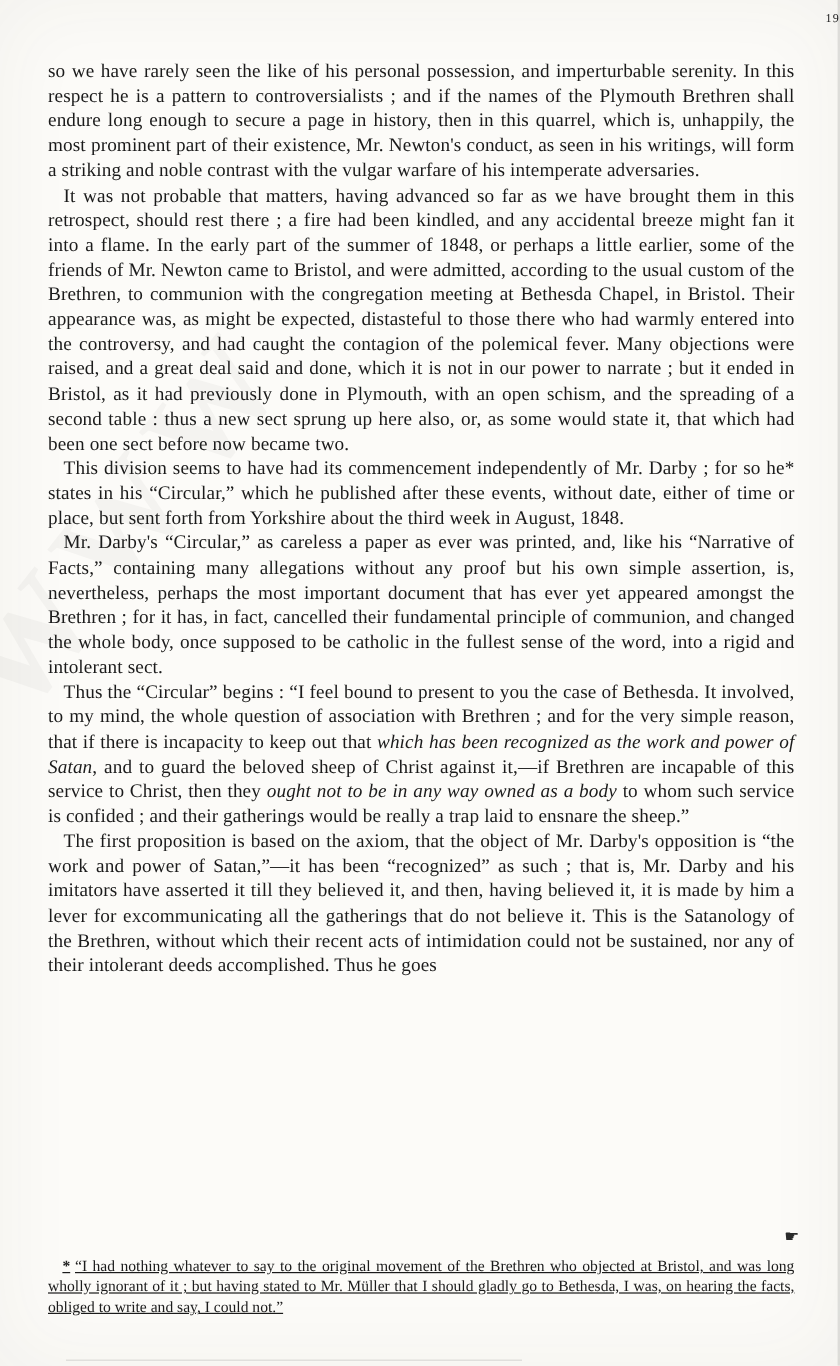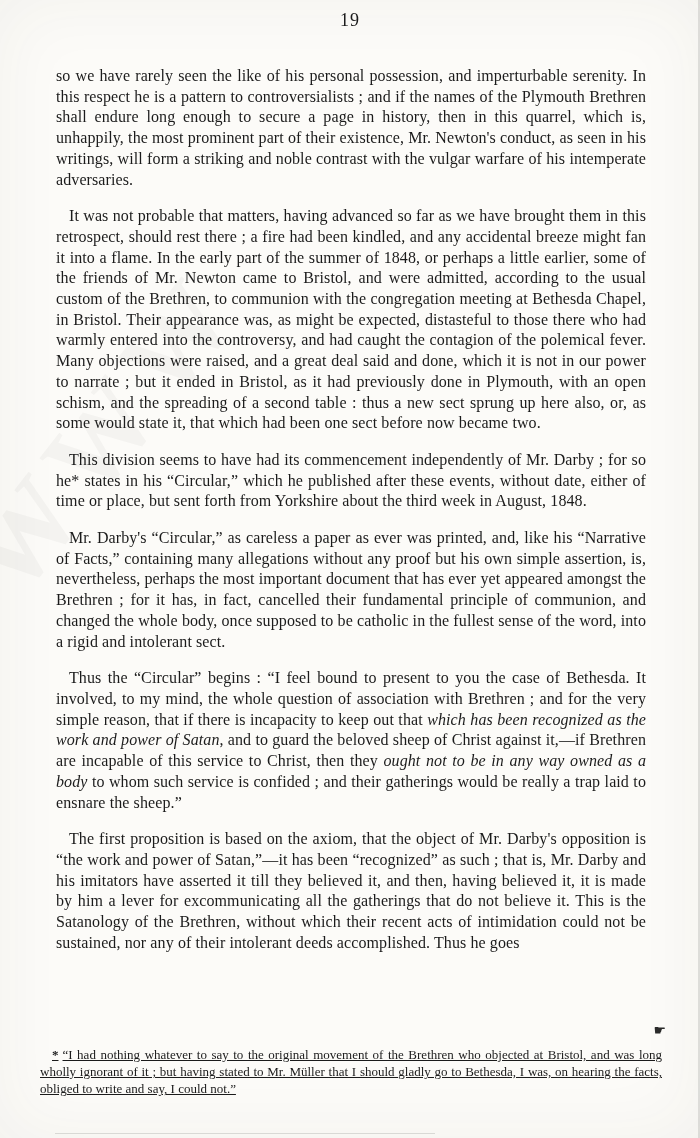--- a/index.html
+++ b/index.html
@@ -15,35 +15,35 @@
   .page {
     position: absolute;
     inset: 0;
     box-shadow: inset 0 0 70px rgba(60,55,40,0.05);
   }
   .page-number {
     position: absolute;
     top: 10px;
     left: 0;
     width: 100%;
-    text-align: center;
-    font-size: 18px;
+    text-align: right;
+    font-size: 10px;
     letter-spacing: 1px;
   }
   .body-text {
     position: absolute;
     left: 40px;
     width: 622px;
     top: 50px;
     font-size: 16px;
     line-height: 20.7px;
     text-align: justify;
     letter-spacing: 0.1px;
   }
-  p.para { margin: 16px; padding: 0; }
+  p.para { margin: 0; padding: 0; }
   p.para.indent { text-indent: 13px; }
   .it { font-style: italic; }
   .footnote {
     position: absolute;
     left: 40px;
     width: 622px;
     top: 1046px;
     font-size: 13px;
     line-height: 17.2px;
     text-align: justify;

